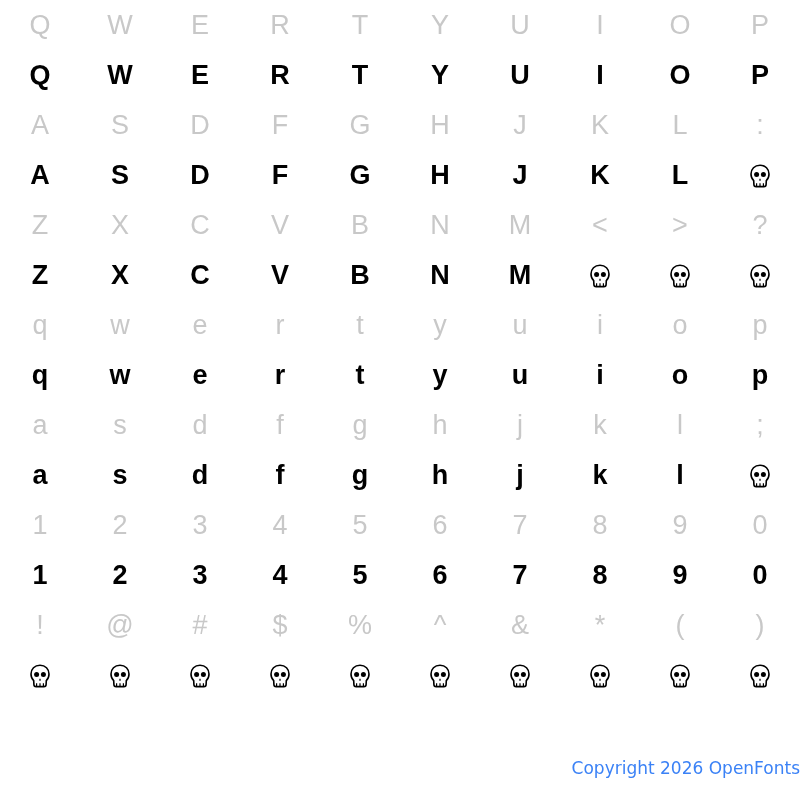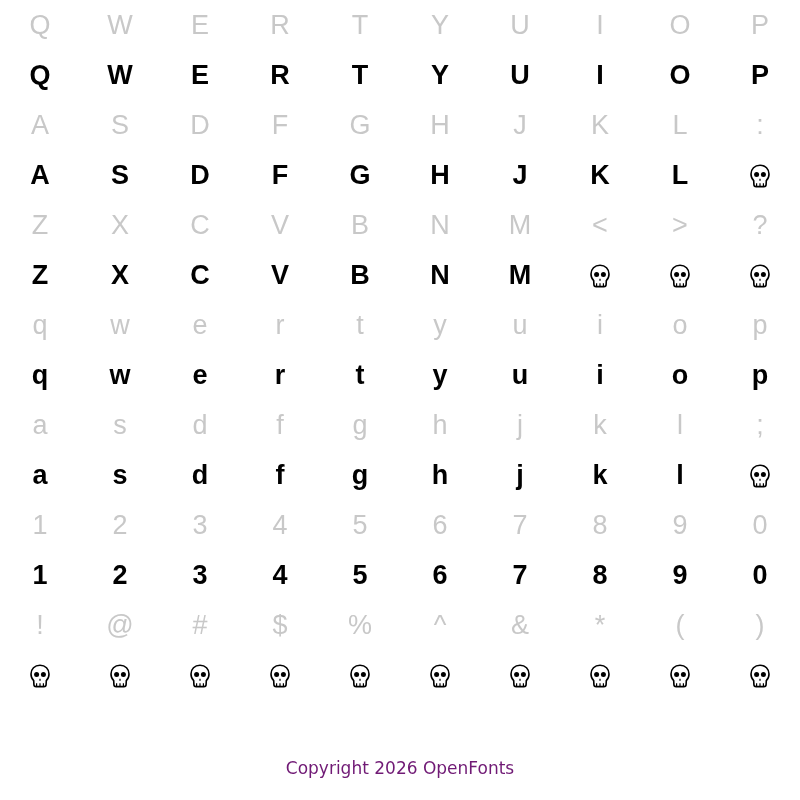--- a/index.html
+++ b/index.html
@@ -59,22 +59,22 @@
     height: 24px;
     vertical-align: middle;
     position: relative;
   }
   .skull svg { display: block; }
   .footer {
     position: absolute;
     left: 0;
     top: 758px;
     width: 800px;
-    text-align: center;
-    color: #701a75;
+    text-align: right;
+    color: #3b82f6;
     font-size: 17px;
     font-family: "DejaVu Sans", sans-serif;
   }
 </style>
 </head>
 <body>
 
 <div id="sheet">
   <div class="grid" id="grid">
       <div class="row light">

